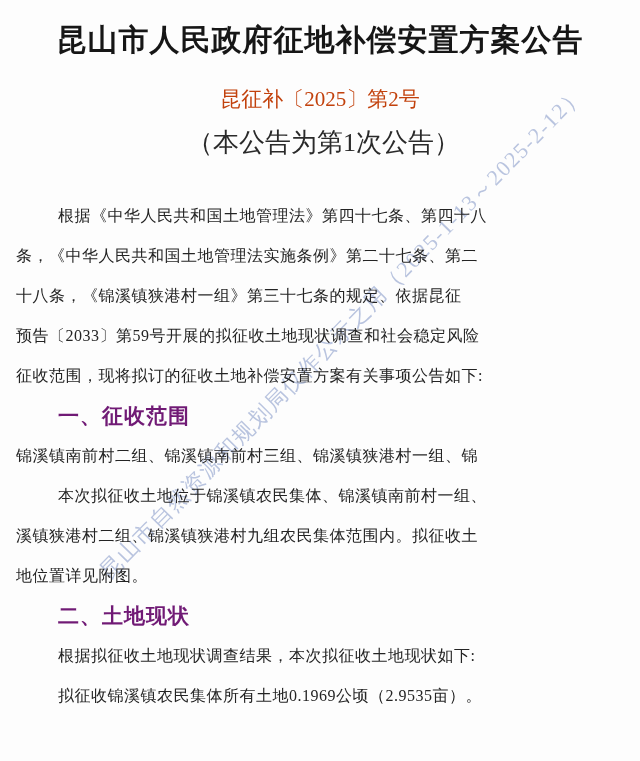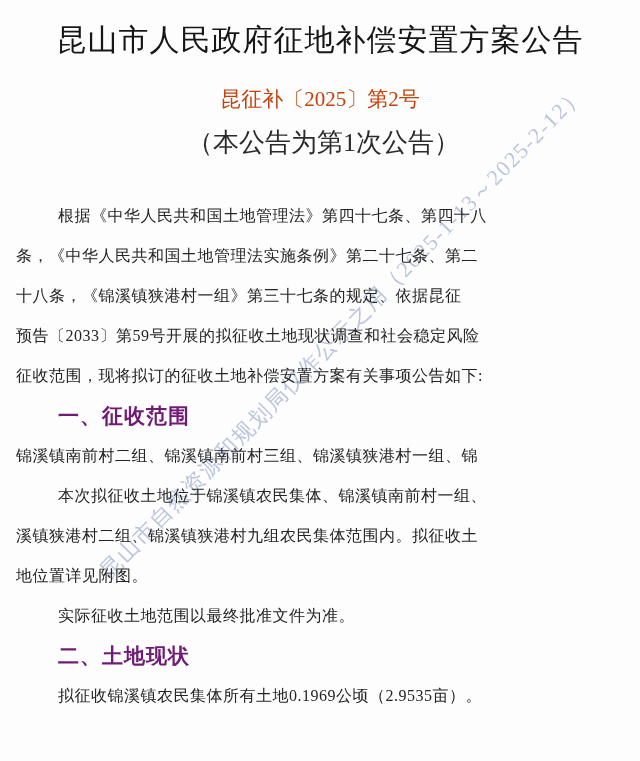--- a/index.html
+++ b/index.html
@@ -16,21 +16,21 @@
     font-family: "Liberation Serif", "DejaVu Serif", serif;
     color: #262626;
   }
   .doc-title {
     position: absolute;
     top: 20px;
     left: 0;
     right: 0;
     text-align: center;
     font-size: 30px;
-    font-weight: normal;
+    font-weight: bold;
     letter-spacing: 1px;
     color: #161616;
     white-space: nowrap;
   }
   .doc-number {
     position: absolute;
     top: 85px;
     left: 0;
     right: 0;
     text-align: center;
@@ -115,23 +115,23 @@
         <div>
           <div class="line indent heading">一、征收范围</div>
         </div>
         <div>
           <div class="line">锦溪镇南前村二组、锦溪镇南前村三组、锦溪镇狭港村一组、锦</div>
           <div class="line indent">本次拟征收土地位于锦溪镇农民集体、锦溪镇南前村一组、</div>
           <div class="line">溪镇狭港村二组、锦溪镇狭港村九组农民集体范围内。拟征收土</div>
           <div class="line">地位置详见附图。</div>
         </div>
         <div>
-          <div class="line indent">实际征收土地范围以最终批准文件为准。</div>
+          <div class="line indent heading">二、土地现状</div>
         </div>
         <div>
-          <div class="line indent heading">二、土地现状</div>
+          <div class="line indent">根据拟征收土地现状调查结果，本次拟征收土地现状如下:</div>
         </div>
         <div>
           <div class="line indent">拟征收锦溪镇农民集体所有土地0.1969公顷（2.9535亩）。</div>
         </div>
       </div>
   </div>
 </div>
 
 </body></html>

